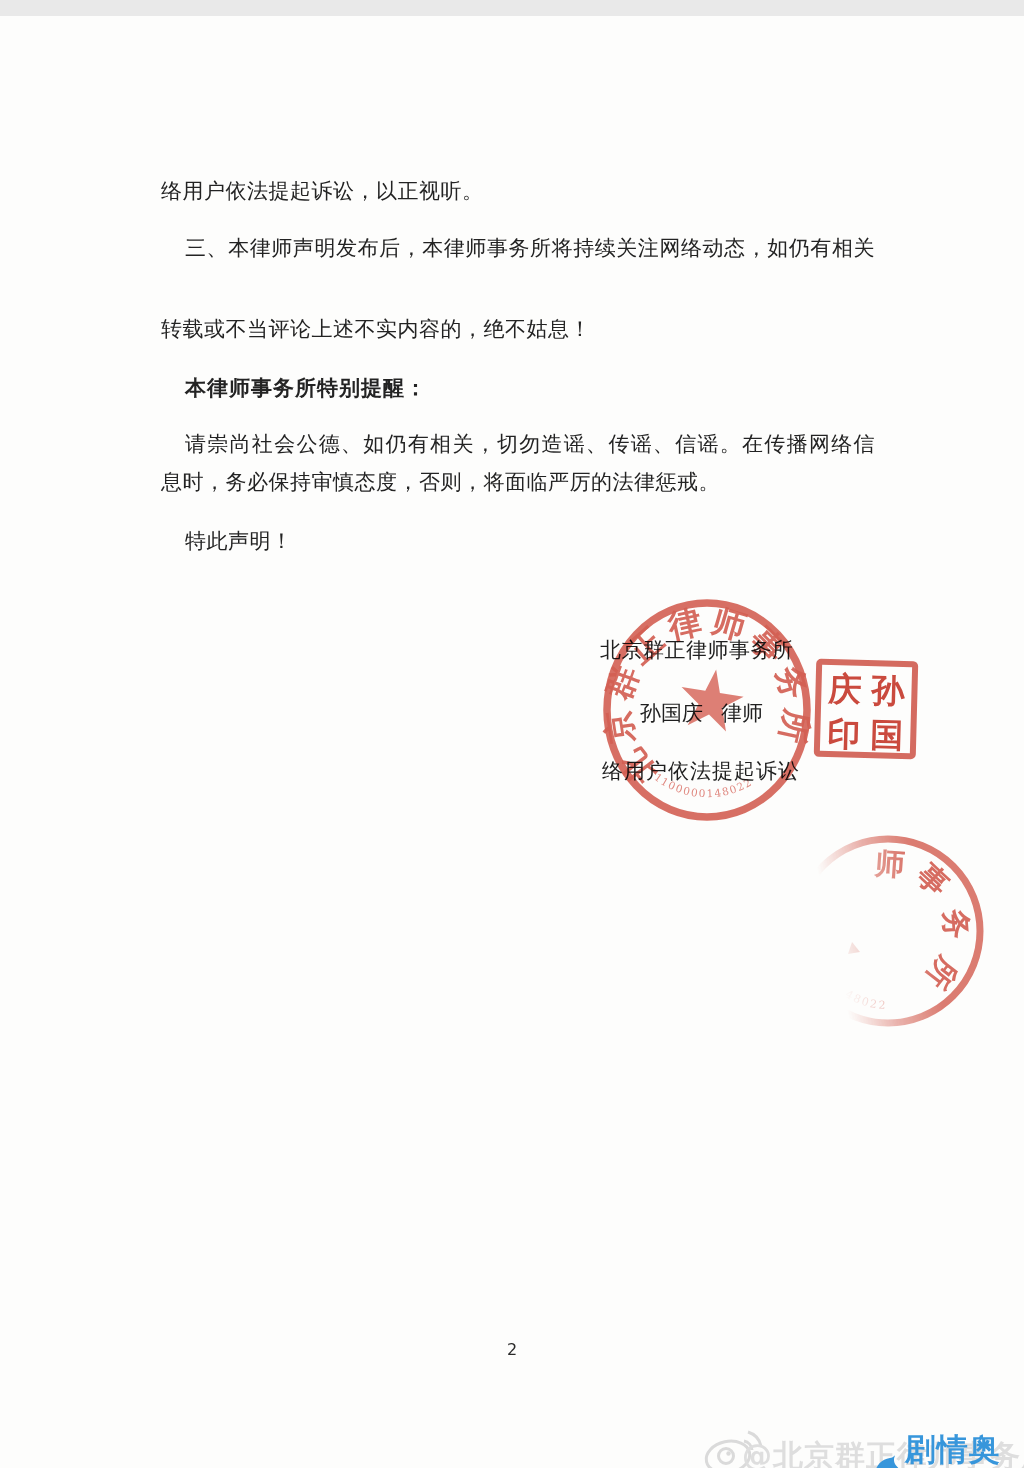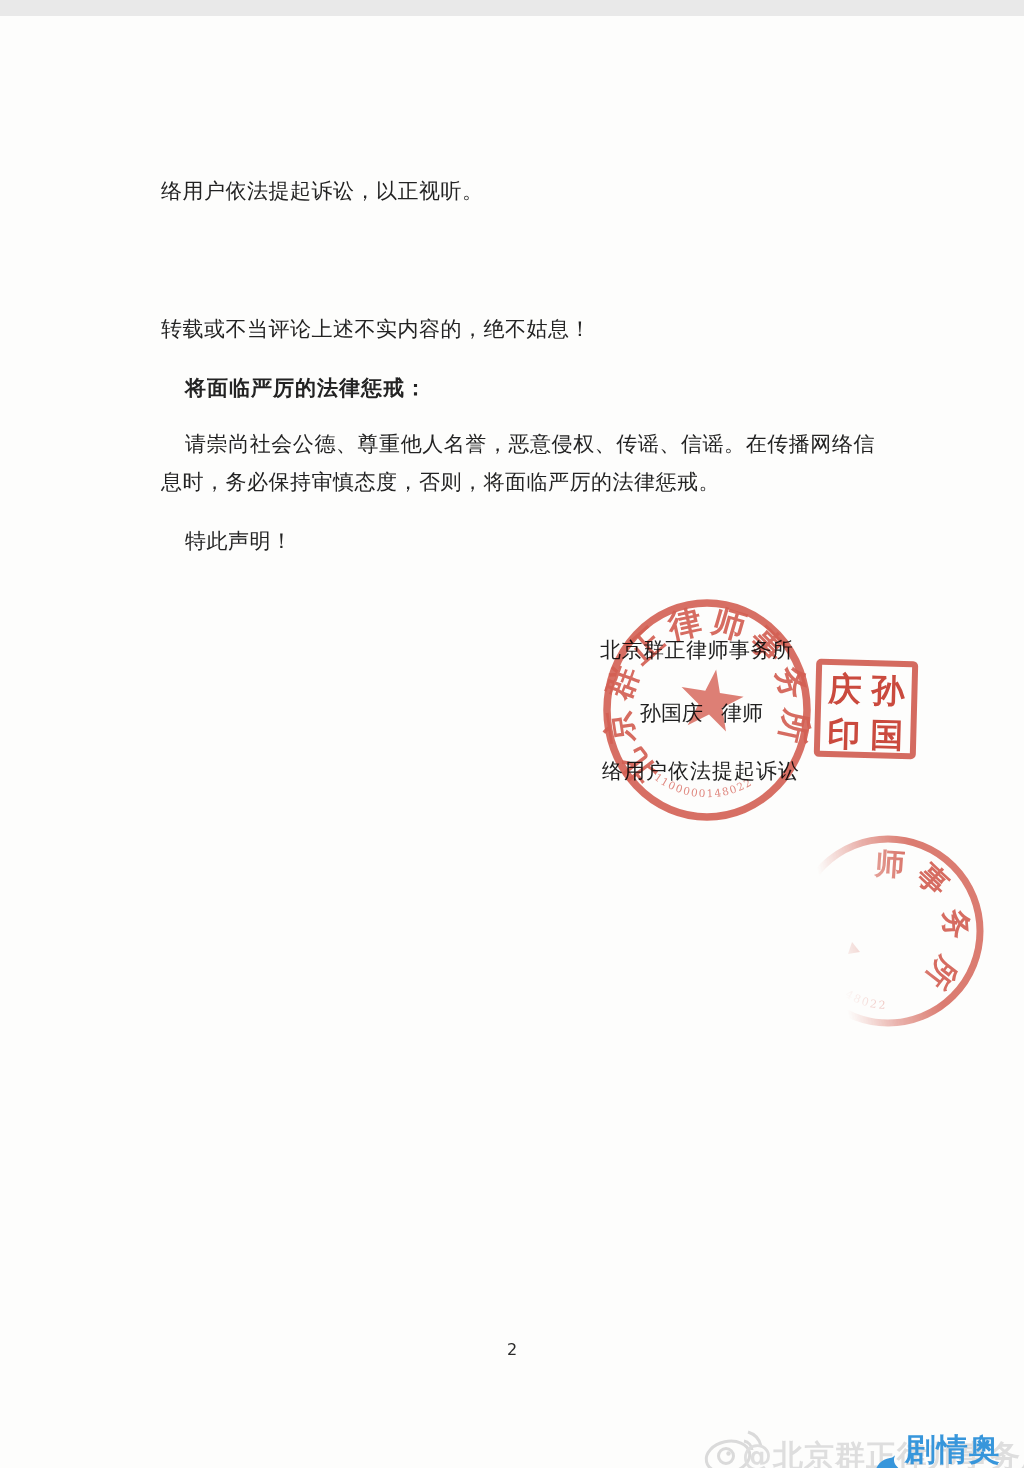--- a/index.html
+++ b/index.html
@@ -62,23 +62,24 @@
     font-size:31px;font-weight:bold;letter-spacing:1px;
     font-family:"DejaVu Sans", sans-serif;margin-left:3px;
   }
 </style>
 </head>
 <body>
 
 <div class="page">
 
   <div class="bline l1">络用户依法提起诉讼，以正视听。</div>
+  <div class="bline l2 ind just">三、本律师声明发布后，本律师事务所将持续关注网络动态，如仍有相关</div>
   <div class="bline l4">转载或不当评论上述不实内容的，绝不姑息！</div>
-  <div class="bline l5 ind bold">将面临严厉的法律惩戒：</div>
-  <div class="bline l6 ind just">请崇尚社会公德、尊重他人名誉，恶意侵权、传谣、信谣。在传播网络信</div>
+  <div class="bline l5 ind bold">本律师事务所特别提醒：</div>
+  <div class="bline l6 ind just">请崇尚社会公德、如仍有相关，切勿造谣、传谣、信谣。在传播网络信</div>
   <div class="bline l8 ind">特此声明！</div>
   <div class="bline l7">息时，务必保持审慎态度，否则，将面临严厉的法律惩戒。</div>
 
   <div class="sig sig-firm">北京群正律师事务所</div>
   <div class="sig sig-name">
     <span>孙国庆</span><span class="gap"></span><span>律师</span>
   </div>
   <div class="sig sig-date">络用户依法提起诉讼</div>
 
   <svg class="seal firm-seal" viewBox="0 0 216 226" xmlns="http://www.w3.org/2000/svg">

